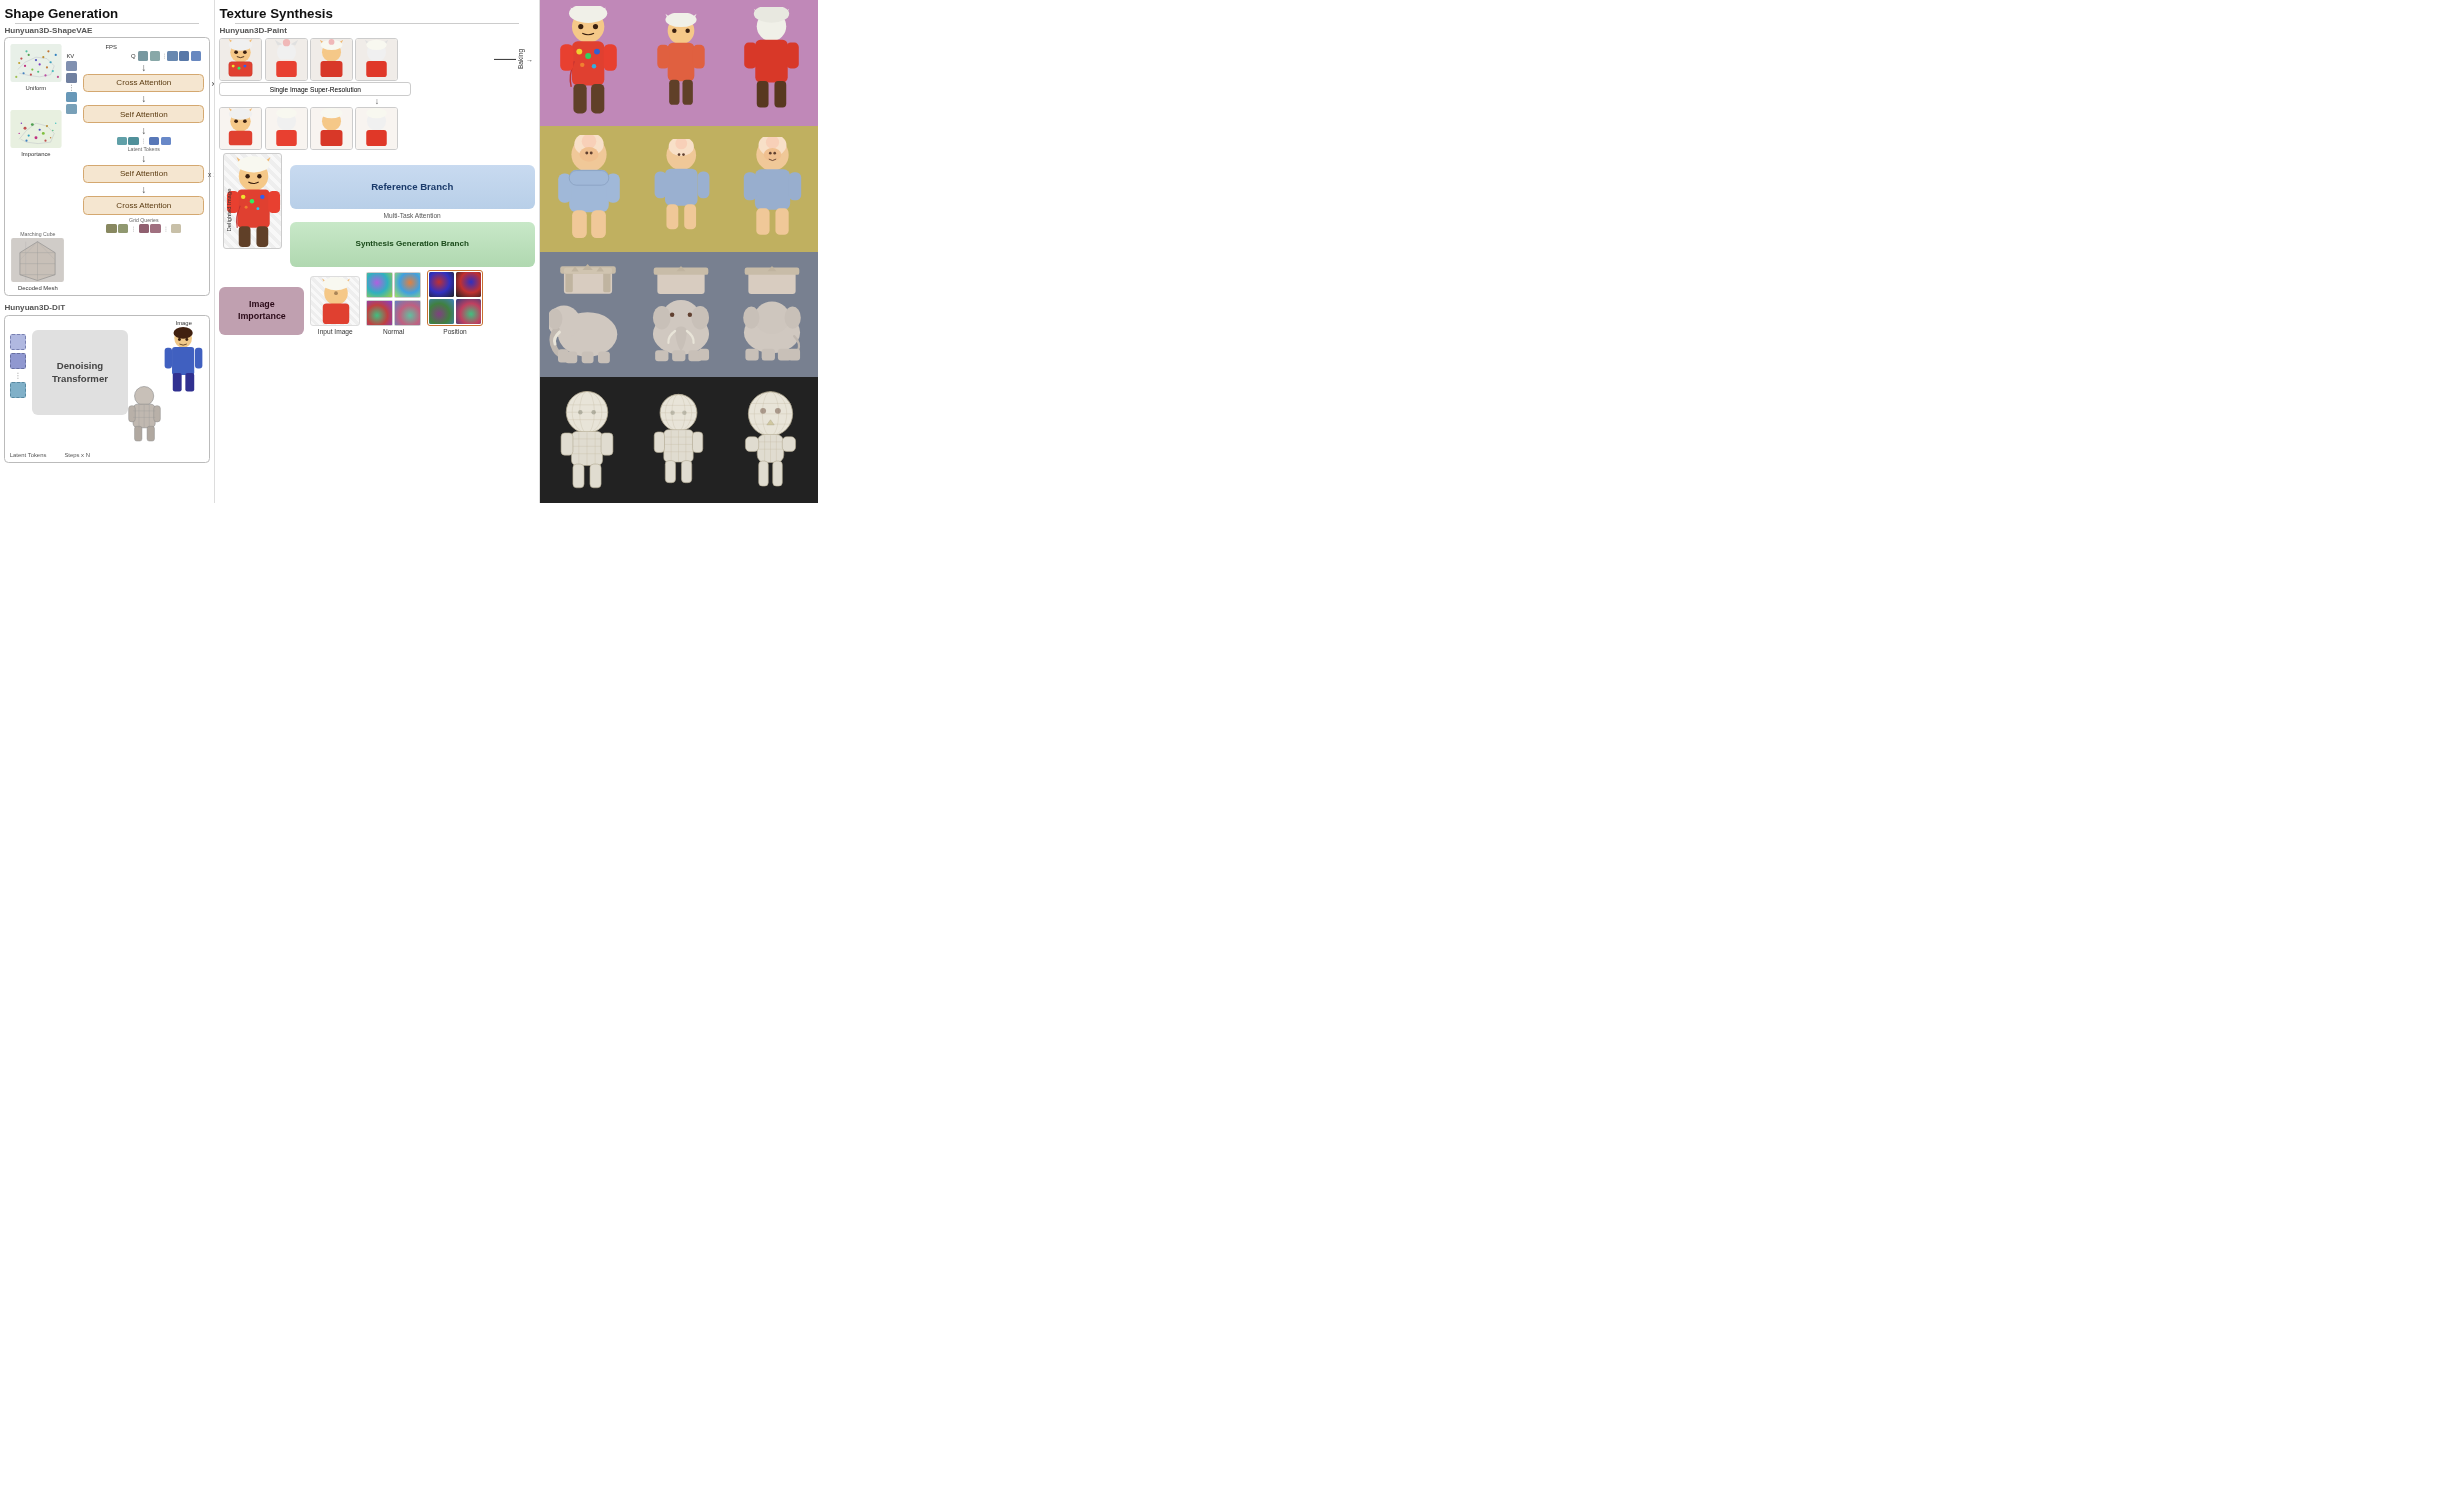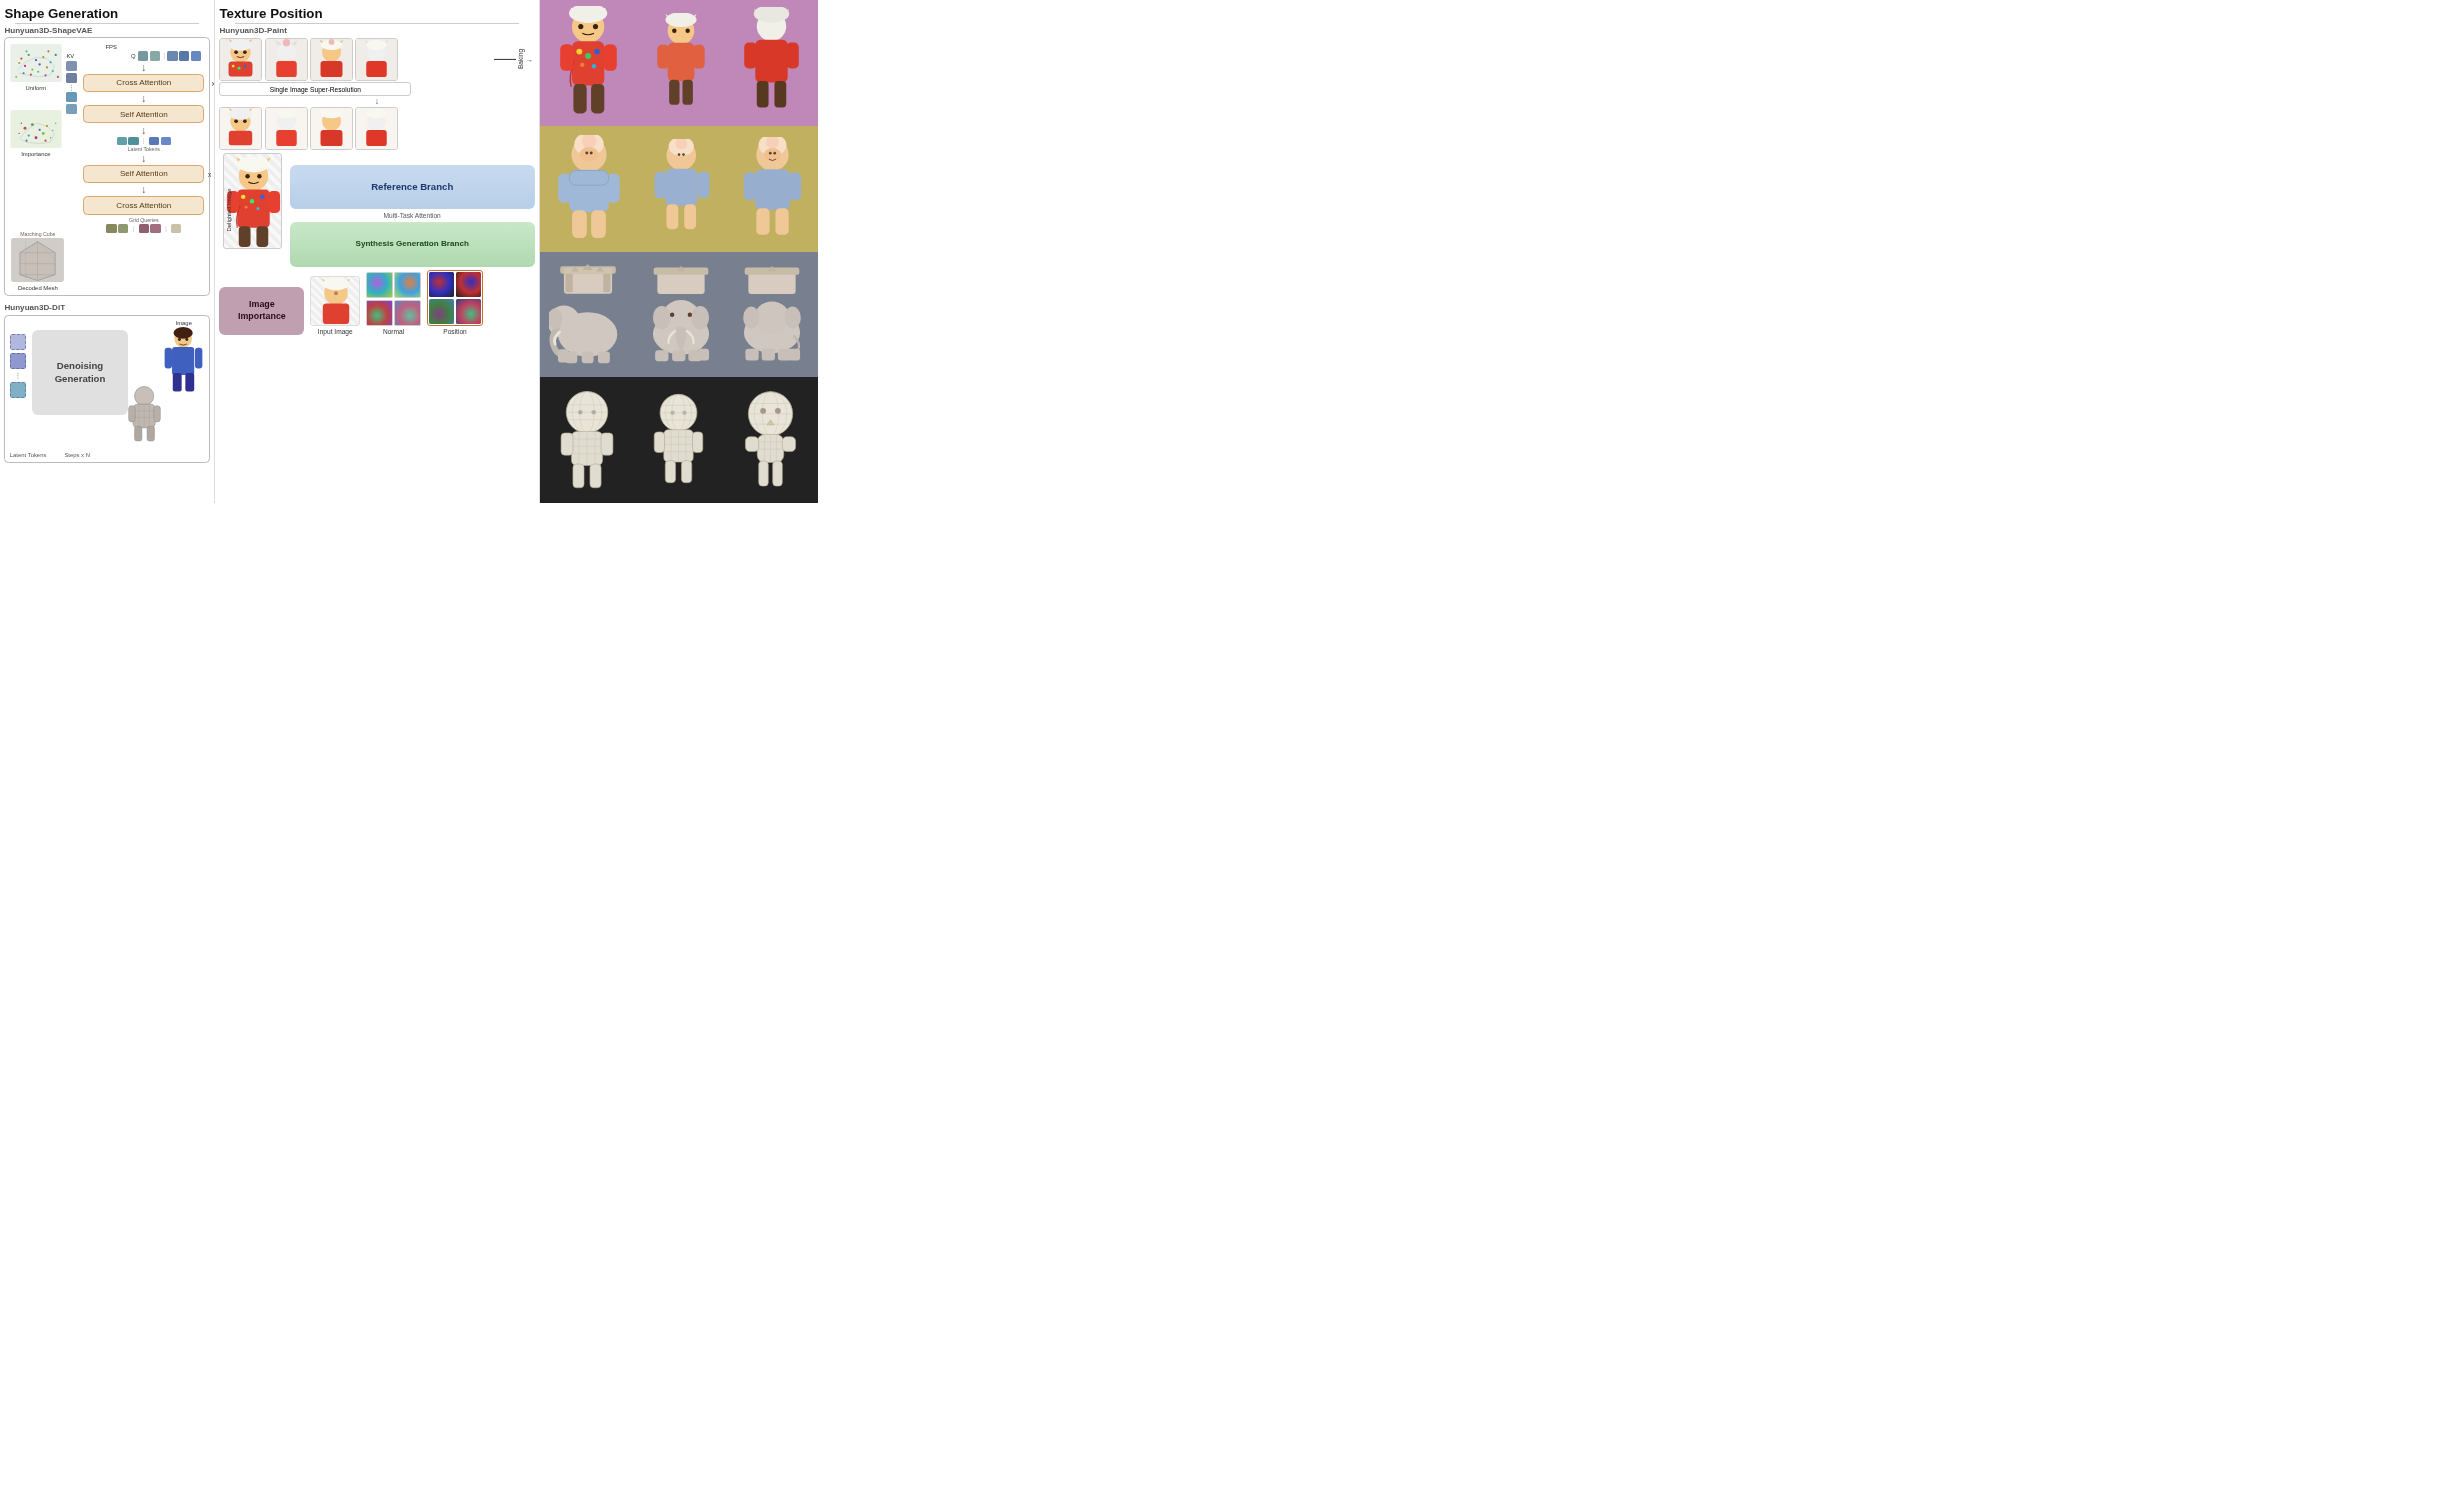--- a/index.html
+++ b/index.html
@@ -354,34 +354,34 @@
 
         <div style="position:absolute; left:4.4px; top:18.5px; display:flex; flex-direction:column; gap:2.2px;">
           <div style="width:16.3px; height:16.3px; background:#b0b8e0; border-radius:2.2px; border:0.7px dashed #7880b0;"></div>
           <div style="width:16.3px; height:16.3px; background:#9098d0; border-radius:2.2px; border:0.7px dashed #6870a0;"></div>
           <div style="font-size:7.4px; color:#888; text-align:center;">⋮</div>
           <div style="width:16.3px; height:16.3px; background:#80b0c8; border-radius:2.2px; border:0.7px dashed #5888a0;"></div>
         </div>
 
         <div style="position:absolute; left:26.6px; top:14.8px; width:96px; height:85px; background:#e0e0e0; border-radius:5.9px; display:flex; align-items:center; justify-content:center;">
           <div style="font-size:9.6px; font-weight:700; color:#444; text-align:center; line-height:1.3;">
-            <span>Denoising Generation</span>
+            <span>Denoising Transformer</span>
           </div>
         </div>
 
         <div style="position:absolute; bottom:3.7px; left:4.4px; font-size:5.9px; color:#555;">Latent Tokens</div>
         <div style="position:absolute; bottom:3.7px; left:59px; font-size:5.9px; color:#555;">Steps x N</div>
 
       </div>
     </div>
 
   </div>
 
   <div class="middle-panel">
-    <div class="section-title-large">Texture Position</div>
+    <div class="section-title-large">Texture Synthesis</div>
     <div class="section-divider"></div>
     <div class="section-subtitle" style="margin-bottom:3px;">Hunyuan3D-Paint</div>
 
     <div class="ts-structured">
 
       <div style="position:relative; margin-bottom:1.5px;">
         <div style="display:flex; gap:2.2px; justify-content:flex-start;">
 
           <div class="mv-thumb">
             <svg width="41" height="41" viewBox="0 0 56 56">

